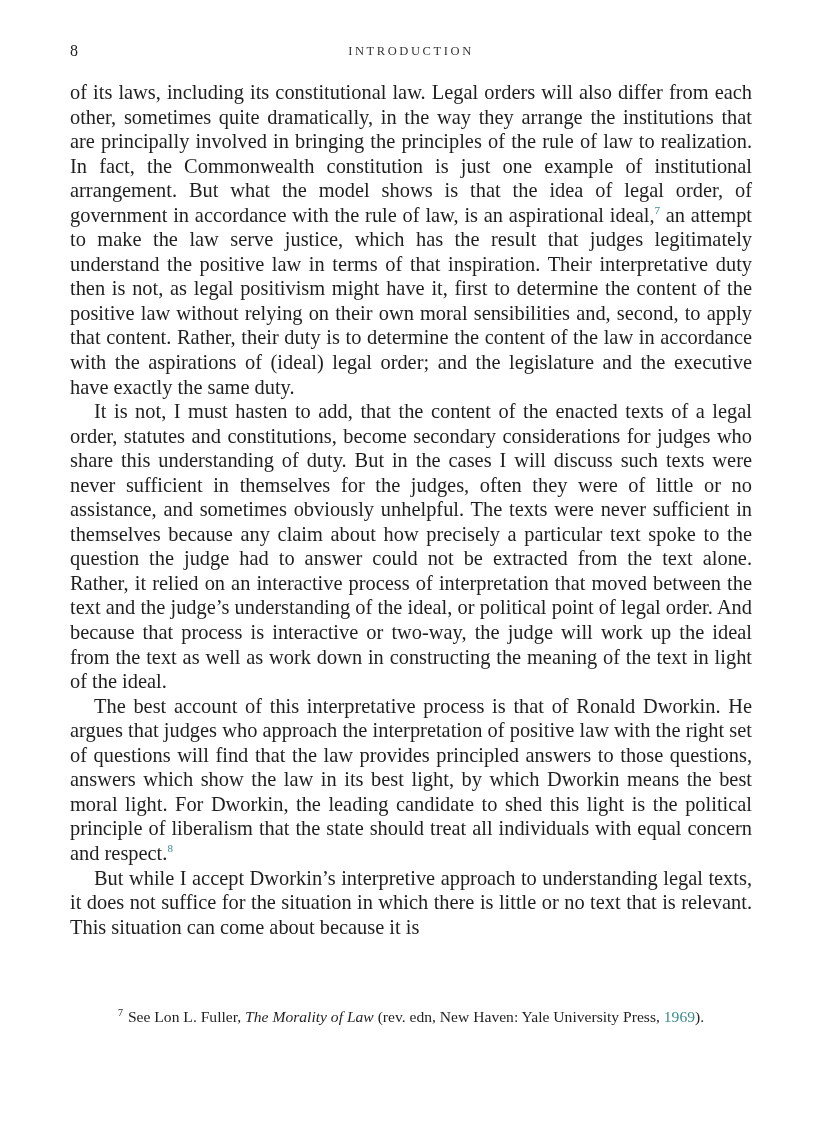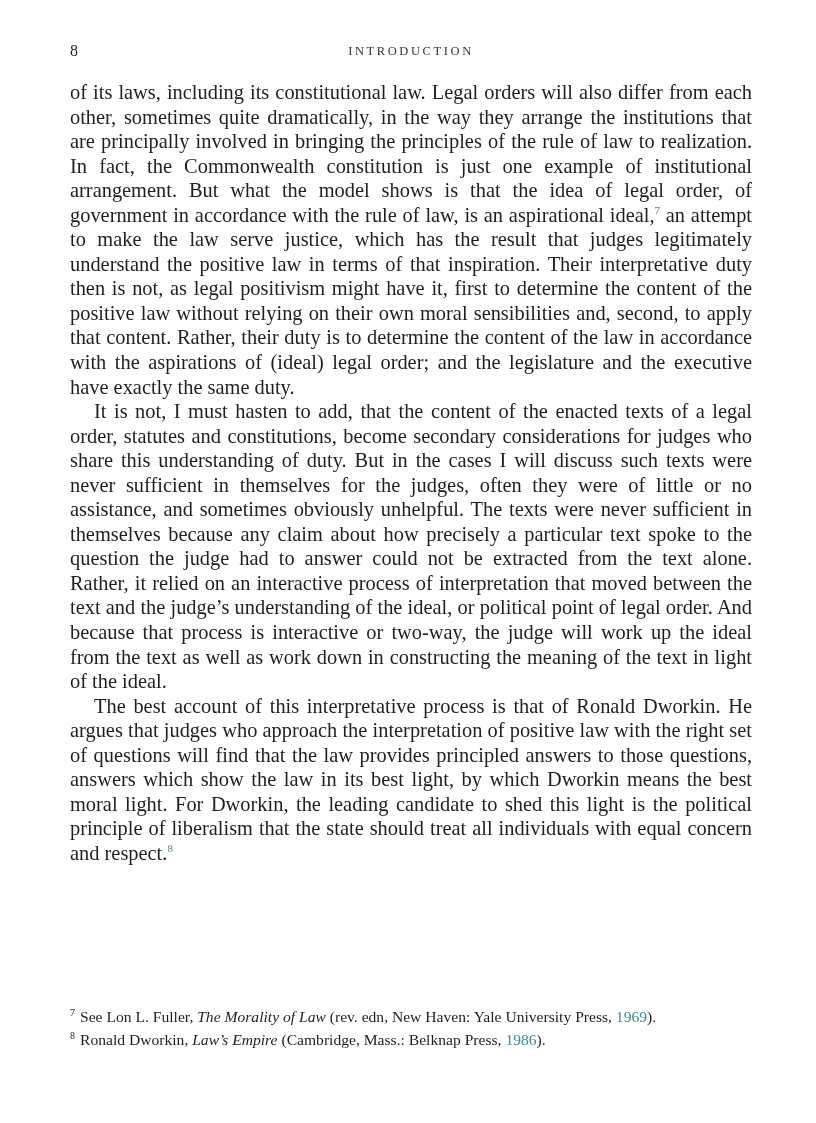--- a/index.html
+++ b/index.html
@@ -70,20 +70,21 @@
       top: -8px;
       line-height: 0;
     }
     .footnotes {
       position: absolute;
       top: 1007px;
       left: 0;
       width: 682px;
       font-size: 15.6px;
       line-height: 20.5px;
+      text-align: center;
     }
     .footnote {
       margin: 0;
     }
     .footnote .fn-num {
       font-size: 10px;
       position: relative;
       top: -6px;
       margin-right: 5px;
     }
@@ -101,20 +102,20 @@
 
   <div class="running-head">
     <span class="page-number">8</span>
     <span class="running-title">INTRODUCTION</span>
   </div>
 
   <div class="body-text">
     <p><span>of its laws, including its constitutional law. Legal orders will also differ from each other, sometimes quite dramatically, in the way they arrange the institutions that are principally involved in bringing the principles of the rule of law to realization. In fact, the Commonwealth constitution is just one example of institutional arrangement. But what the model shows is that the idea of legal order, of government in accordance with the rule of law, is an aspirational ideal,</span><sup class="fn-ref">7</sup><span> an attempt to make the law serve justice, which has the result that judges legitimately understand the positive law in terms of that inspiration. Their interpretative duty then is not, as legal positivism might have it, first to determine the content of the positive law without relying on their own moral sensibilities and, second, to apply that content. Rather, their duty is to determine the content of the law in accordance with the aspirations of (ideal) legal order; and the legislature and the executive have exactly the same duty.</span></p>
     <p class="indent">It is not, I must hasten to add, that the content of the enacted texts of a legal order, statutes and constitutions, become secondary considerations for judges who share this understanding of duty. But in the cases I will discuss such texts were never sufficient in themselves for the judges, often they were of little or no assistance, and sometimes obviously unhelpful. The texts were never sufficient in themselves because any claim about how precisely a particular text spoke to the question the judge had to answer could not be extracted from the text alone. Rather, it relied on an interactive process of interpretation that moved between the text and the judge’s understanding of the ideal, or political point of legal order. And because that process is interactive or two-way, the judge will work up the ideal from the text as well as work down in constructing the meaning of the text in light of the ideal.</p>
     <p class="indent"><span>The best account of this interpretative process is that of Ronald Dworkin. He argues that judges who approach the interpretation of pos­itive law with the right set of questions will find that the law provides principled answers to those questions, answers which show the law in its best light, by which Dworkin means the best moral light. For Dworkin, the leading candidate to shed this light is the political principle of liberalism that the state should treat all individuals with equal concern and respect.</span><sup class="fn-ref">8</sup></p>
+    <p class="indent">But while I accept Dworkin’s interpretive approach to understanding legal texts, it does not suffice for the situation in which there is little or no text that is relevant. This situation can come about because it is</p>
   </div>
 
   <div class="footnotes">
     <p class="footnote"><span class="fn-num">7</span><span>See Lon L. Fuller, </span><em>The Morality of Law</em><span> (rev. edn, New Haven: Yale University Press, </span><span class="fn-year">1969</span><span>).</span></p>
-    <p class="footnote"><span class="fn-num">8</span><span>Ronald Dworkin, </span><em>Law’s Empire</em><span> (Cambridge, Mass.: Belknap Press, </span><span class="fn-year">1986</span><span>).</span></p>
   </div>
 
 </div>
 
 </body></html>

